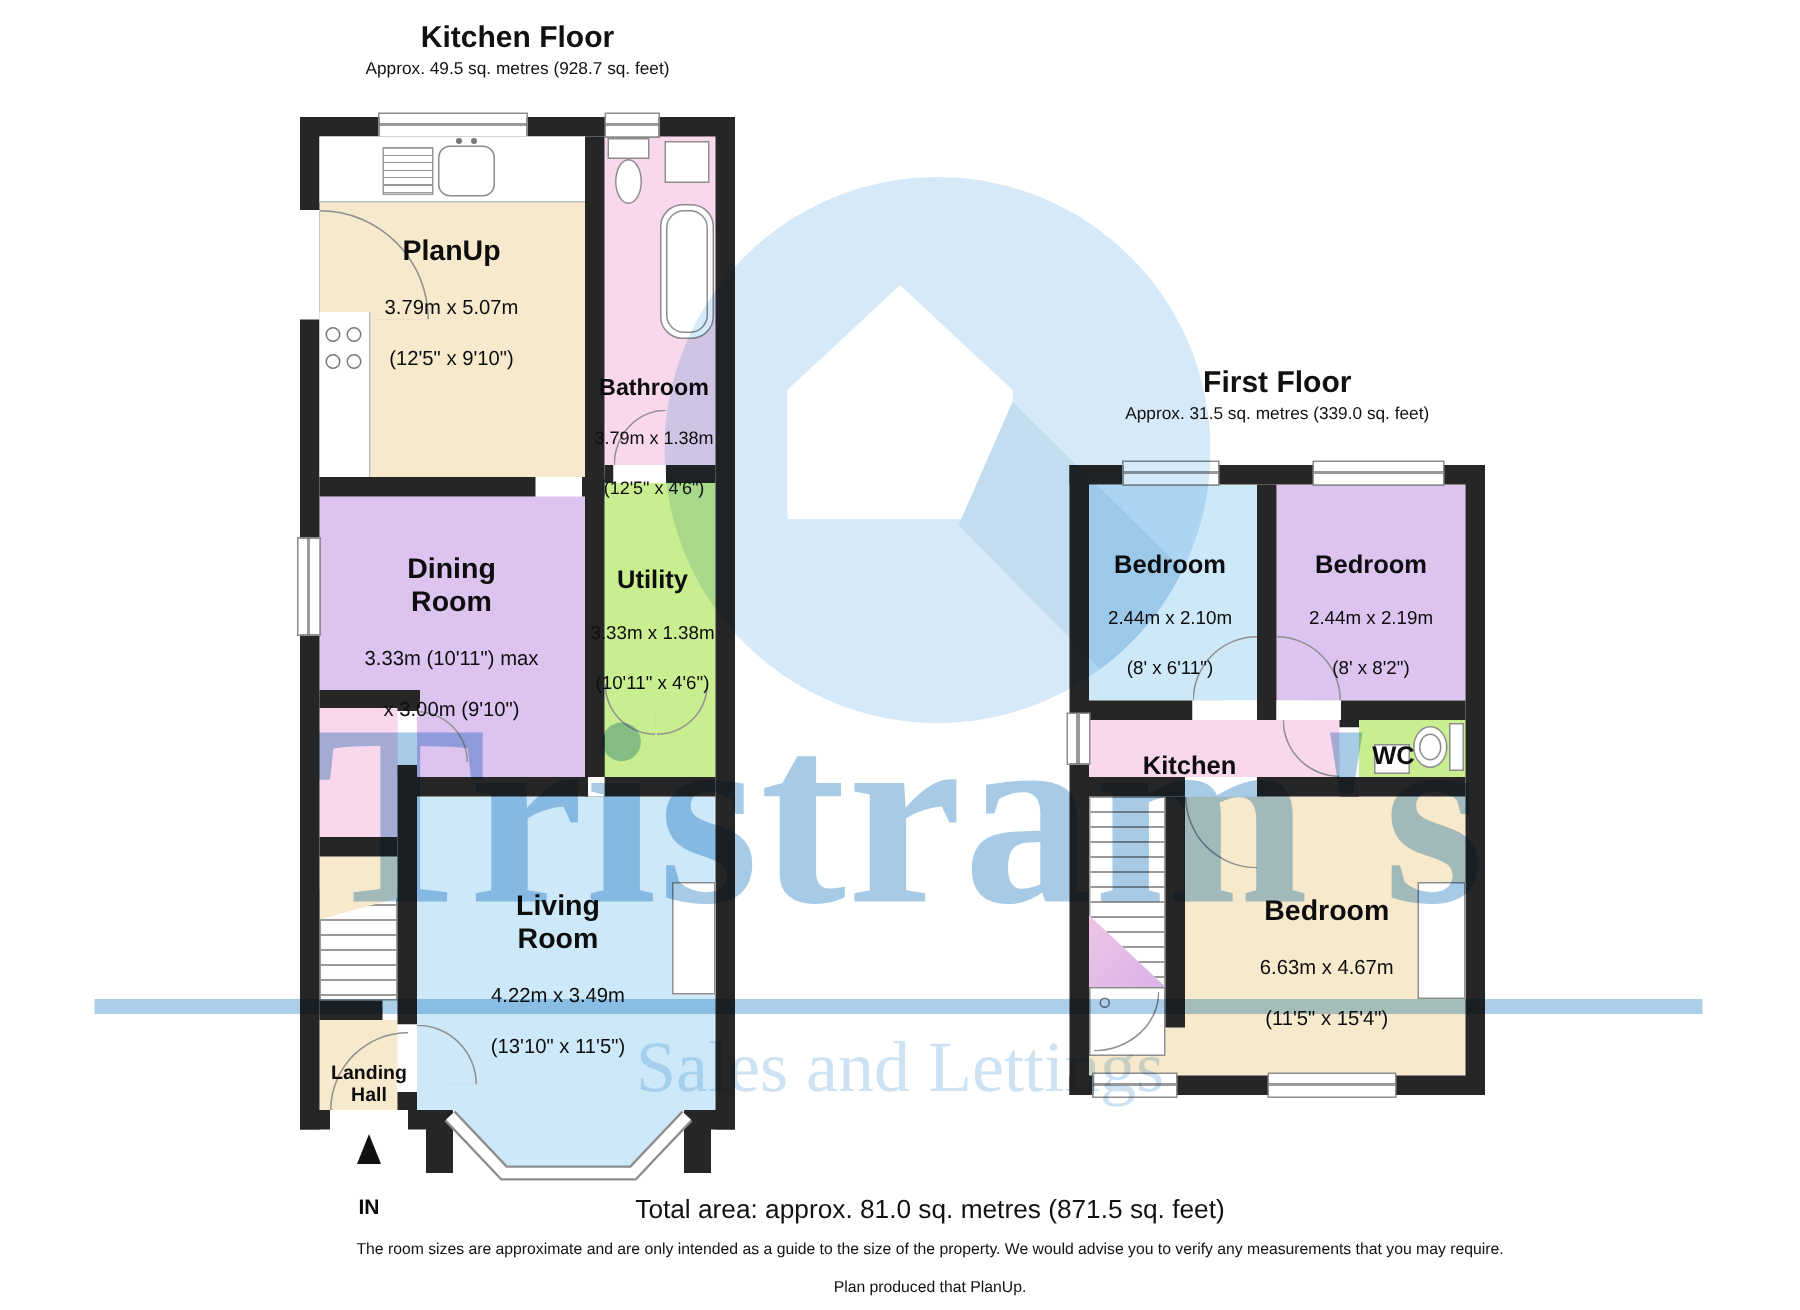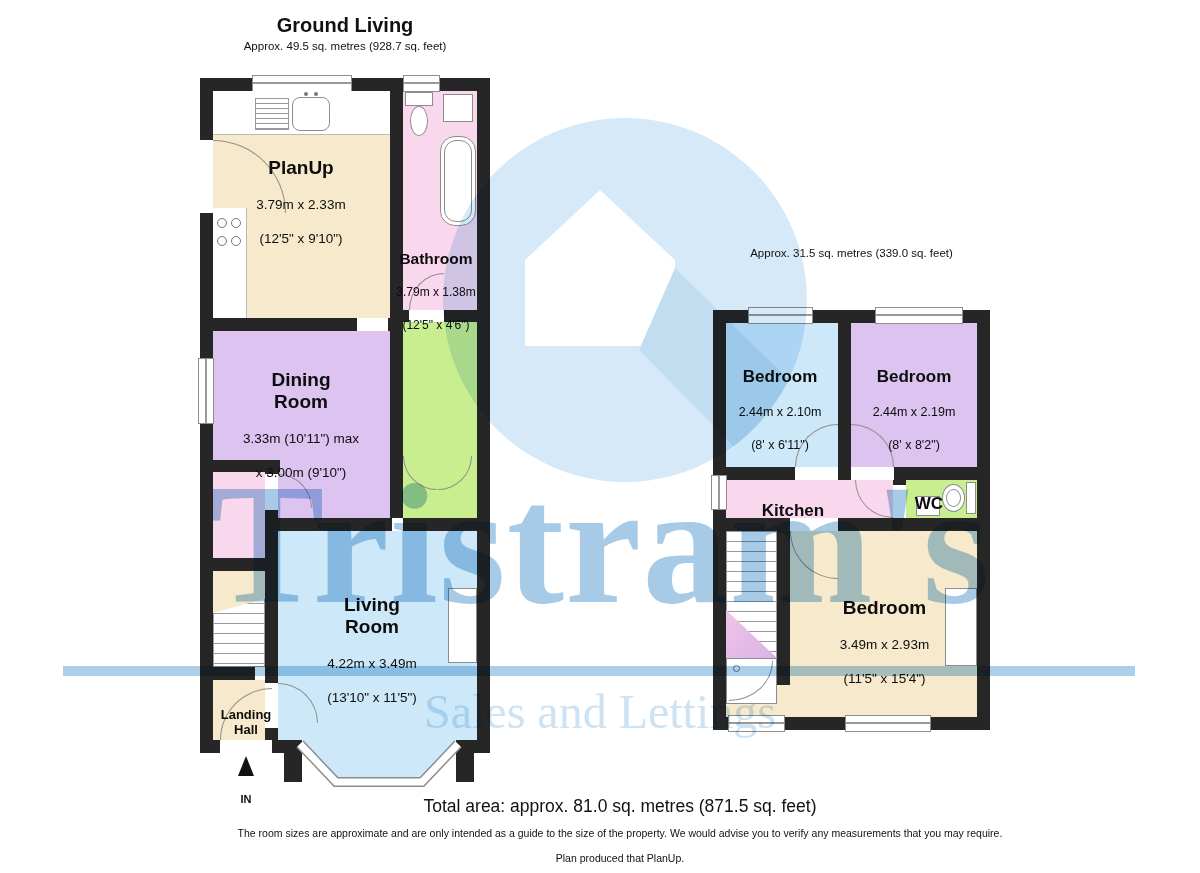--- a/index.html
+++ b/index.html
@@ -32,21 +32,21 @@
   .brandtxt{font-family:"Liberation Serif",serif;font-weight:bold;font-size:172px;color:#a7cbe7;
             text-align:center;line-height:1;letter-spacing:1px;}
   .tagtxt{font-family:"Liberation Serif",serif;font-weight:normal;font-size:48px;color:#cde3f3;
           text-align:center;line-height:1;}
   .footer{position:absolute;left:0;width:1200px;text-align:center;margin-left:20px;}
 </style>
 </head>
 <body>
 
 <div class="title" style="left:200px;top:14px;width:290px;">
-  <span class="t">Ground Living</span>
+  <span class="t">Kitchen Floor</span>
   <span class="s">Approx. 49.5 sq. metres (928.7 sq. feet)</span>
 </div>
 
 <div class="plan" style="left:200px;top:78px;width:290px;height:710px;">
 
   <div class="room" style="left:13px;top:13px;width:177px;height:227px;background:#f7e9cc;"></div>
   <div class="room" style="left:203px;top:13px;width:74px;height:219px;background:#f9d7ec;"></div>
   <div class="room" style="left:13px;top:253px;width:177px;height:187px;background:#dcc3f0;"></div>
   <div class="room" style="left:203px;top:244px;width:74px;height:196px;background:#c9ee8f;"></div>
   <div class="room" style="left:13px;top:394px;width:52px;height:86px;background:#f9d7ec;"></div>
@@ -118,53 +118,59 @@
 
   <div class="fix" style="left:248px;top:510px;width:29px;height:75px;"></div>
 
   <svg class="abs" style="left:94px;top:658px;" width="170" height="52" viewBox="0 0 170 52">
     <polygon points="6,2 164,2 128,46 42,46" fill="#cde9f9"></polygon>
     <path d="M6,8 L42,46 L128,46 L164,8" fill="none" stroke="#8d8d8d" stroke-width="10"></path>
     <path d="M6,8 L42,46 L128,46 L164,8" fill="none" stroke="#ffffff" stroke-width="7"></path>
   </svg>
 
   <div class="abs" style="left:38px;top:678px;width:0;height:0;border-left:8px solid transparent;border-right:8px solid transparent;border-bottom:20px solid #111;"></div>
-  <div class="lbl" style="left:30px;top:702px;width:32px;font-size:11px;font-weight:bold;">
+  <div class="lbl" style="left:30px;top:702px;width:32px;font-size:14px;font-weight:bold;">
     <span>IN</span>
   </div>
 
   <div class="lbl" style="left:21px;top:60px;width:160px;">
     <span class="nm" style="font-size:19px;">PlanUp</span>
-    <span class="dm" style="font-size:13.5px;">3.79m x 2.33m</span>
+    <span class="dm" style="font-size:13.5px;">3.79m x 5.07m</span>
     <span class="dm" style="font-size:13.5px;">(12'5" x 9'10")</span>
   </div>
   <div class="lbl" style="left:176px;top:153px;width:120px;">
     <span class="nm" style="font-size:15.5px;">Bathroom</span>
     <span class="dm" style="font-size:12px;">3.79m x 1.38m</span>
     <span class="dm" style="font-size:12px;">(12'5" x 4'6")</span>
   </div>
   <div class="lbl" style="left:21px;top:272px;width:160px;">
     <span class="nm" style="font-size:19px;">Dining
 Room</span>
     <span class="dm" style="font-size:13.5px;">3.33m (10'11") max</span>
     <span class="dm" style="font-size:13.5px;">x 3.00m (9'10")</span>
   </div>
+  <div class="lbl" style="left:178px;top:280px;width:114px;">
+    <span class="nm" style="font-size:17px;">Utility</span>
+    <span class="dm" style="font-size:12.5px;">3.33m x 1.38m</span>
+    <span class="dm" style="font-size:12.5px;">(10'11" x 4'6")</span>
+  </div>
   <div class="lbl" style="left:92px;top:497px;width:160px;">
     <span class="nm" style="font-size:19px;">Living
 Room</span>
     <span class="dm" style="font-size:13.5px;">4.22m x 3.49m</span>
     <span class="dm" style="font-size:13.5px;">(13'10" x 11'5")</span>
   </div>
   <div class="lbl" style="left:4px;top:610px;width:84px;">
     <span class="nm" style="font-size:13px;">Landing
 Hall</span>
   </div>
 </div>
 
 <div class="title" style="left:713px;top:244px;width:277px;">
+  <span class="t">First Floor</span>
   <span class="s">Approx. 31.5 sq. metres (339.0 sq. feet)</span>
 </div>
 
 <div class="plan" style="left:713px;top:310px;width:277px;height:420px;">
 
   <div class="room" style="left:13px;top:13px;width:112px;height:144px;background:#cde9f9;"></div>
   <div class="room" style="left:138px;top:13px;width:126px;height:144px;background:#dcc3f0;"></div>
   <div class="room" style="left:13px;top:170px;width:167px;height:38px;background:#f9d7ec;"></div>
   <div class="room" style="left:193px;top:170px;width:71px;height:38px;background:#c9ee8f;"></div>
   <div class="room" style="left:13px;top:221px;width:251px;height:186px;background:#f7e9cc;"></div>
@@ -226,21 +232,21 @@
     <span class="dm" style="font-size:12.5px;">(8' x 8'2")</span>
   </div>
   <div class="lbl" style="left:20px;top:172px;width:120px;">
     <span class="nm" style="font-size:17px;">Kitchen</span>
   </div>
   <div class="lbl" style="left:196px;top:165px;width:40px;">
     <span class="nm" style="font-size:17px;">WC</span>
   </div>
   <div class="lbl" style="left:94px;top:268px;width:155px;">
     <span class="nm" style="font-size:19px;">Bedroom</span>
-    <span class="dm" style="font-size:13.5px;">3.49m x 2.93m</span>
+    <span class="dm" style="font-size:13.5px;">6.63m x 4.67m</span>
     <span class="dm" style="font-size:13.5px;">(11'5" x 15'4")</span>
   </div>
 </div>
 
 <svg class="watermark" style="left:443px;top:118px;" width="364" height="364" viewBox="0 0 364 364">
   <defs>
       <clipPath id="circ">
         <circle cx="182" cy="182" r="182"></circle>
       </clipPath>
     </defs>

